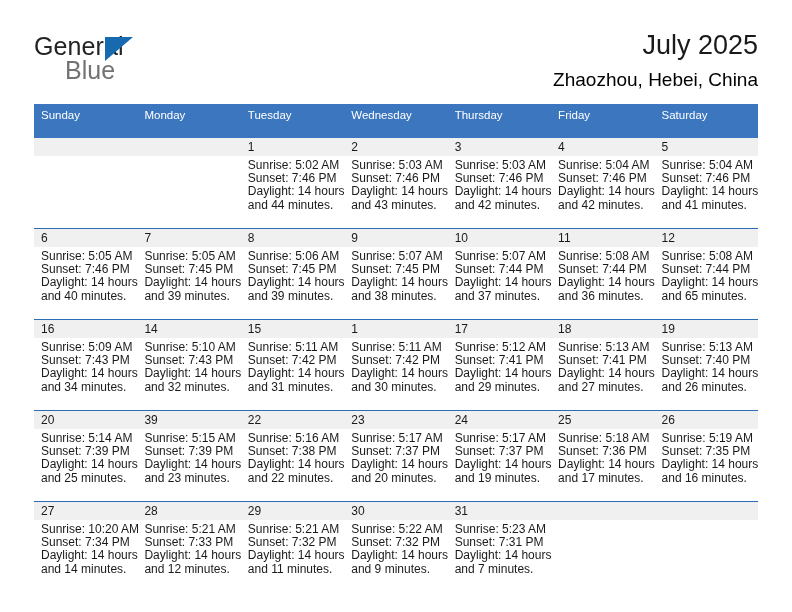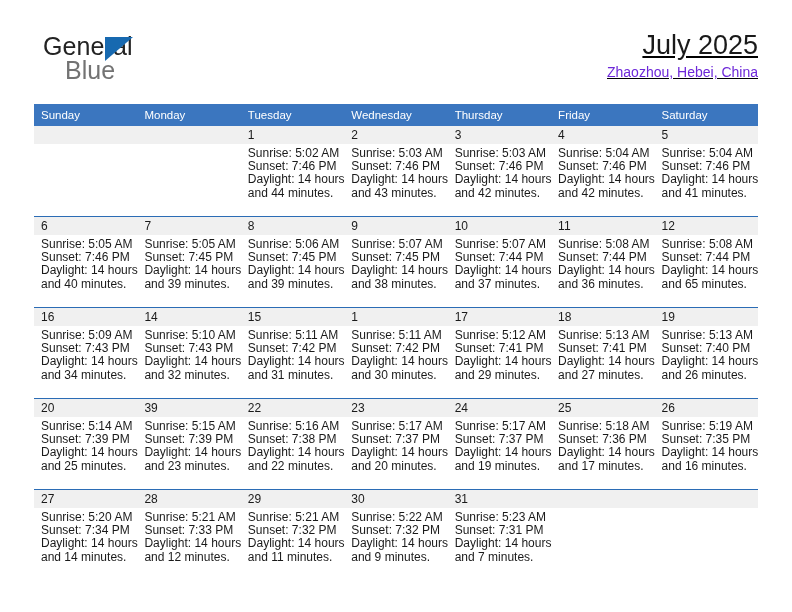--- a/index.html
+++ b/index.html
@@ -37,21 +37,20 @@
     height: 56px;
   }
   .brand-general {
     position: absolute;
     left: 0;
     top: 0;
     font-size: 25px;
     letter-spacing: 0.1px;
     color: #232323;
     font-family: "Liberation Sans", sans-serif;
-    margin-left: 9px;
   }
   .brand-triangle {
     position: absolute;
     left: 71px;
     top: 5px;
     width: 0;
     height: 0;
     border-left: 28px solid #1769b0;
     border-bottom: 24px solid transparent;
   }
@@ -62,52 +61,51 @@
     font-size: 25px;
     color: #737373;
     font-family: "Liberation Sans", sans-serif;
     text-align: center;
   }
   .title-block {
     position: absolute;
     right: 0;
     top: 0;
     text-align: right;
-    text-decoration: underline;
   }
   .cal-title {
     font-size: 27px;
     color: #1a1a1a;
     line-height: 34px;
     white-space: nowrap;
   }
   .cal-subtitle {
-    font-size: 14px;
-    color: #6d28d9;
+    font-size: 19px;
+    color: #000000;
     line-height: 20px;
-    margin-top: 0;
+    margin-top: 8px;
     white-space: nowrap;
   }
 
   
   .calendar {
     position: absolute;
     left: 34px;
     top: 104px;
     width: 724px;
     border-collapse: collapse;
     table-layout: fixed;
   }
   .calendar th {
     background: #3b76bf;
     color: #ffffff;
     font-size: 11.5px;
     font-weight: normal;
     text-align: left;
-    padding: 5px 0 5px 7px;
+    padding: 5px 0 17px 7px;
     height: 12px;
     border: none;
   }
   .calendar td {
     vertical-align: top;
     padding: 0;
     border: none;
     border-top: 1px solid #2b6cb5;
     height: 90px;
     background: #ffffff;
@@ -497,21 +495,21 @@
             </div>
           </div>
         </td>
       </tr>
 
       <tr class="week-row">
         <td>
           <div class="cell-inner">
             <div class="daynum">27</div>
             <div class="details">
-              <div>Sunrise: 5:20 AM</div>
+              <div>Sunrise: 10:20 AM</div>
               <div>Sunset: 7:34 PM</div>
               <div>Daylight: 14 hours</div>
               <div>and 14 minutes.</div>
             </div>
           </div>
         </td>
         <td>
           <div class="cell-inner">
             <div class="daynum">28</div>
             <div class="details">

